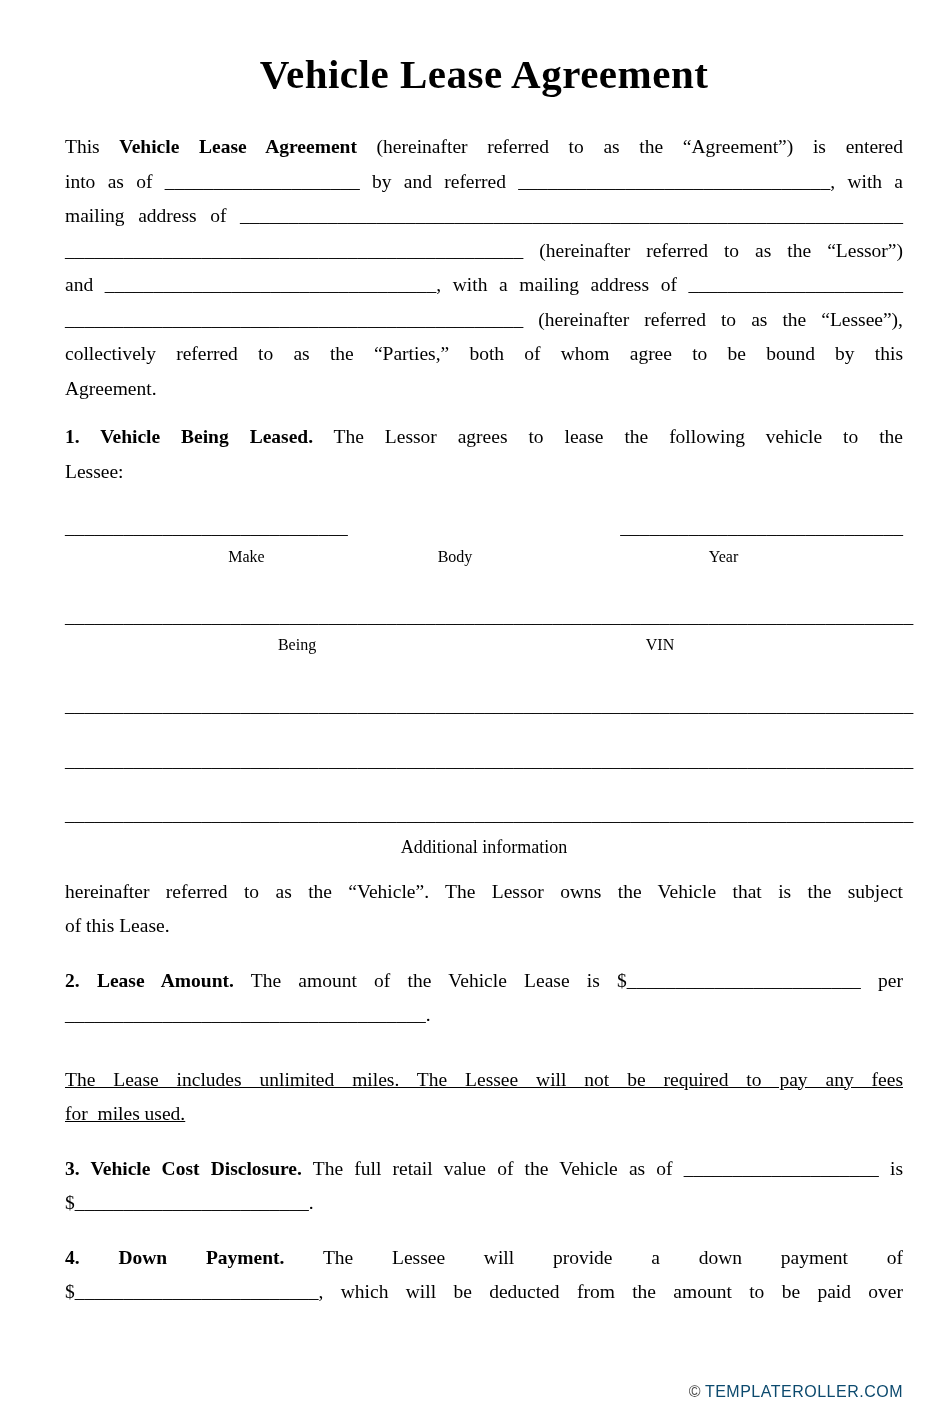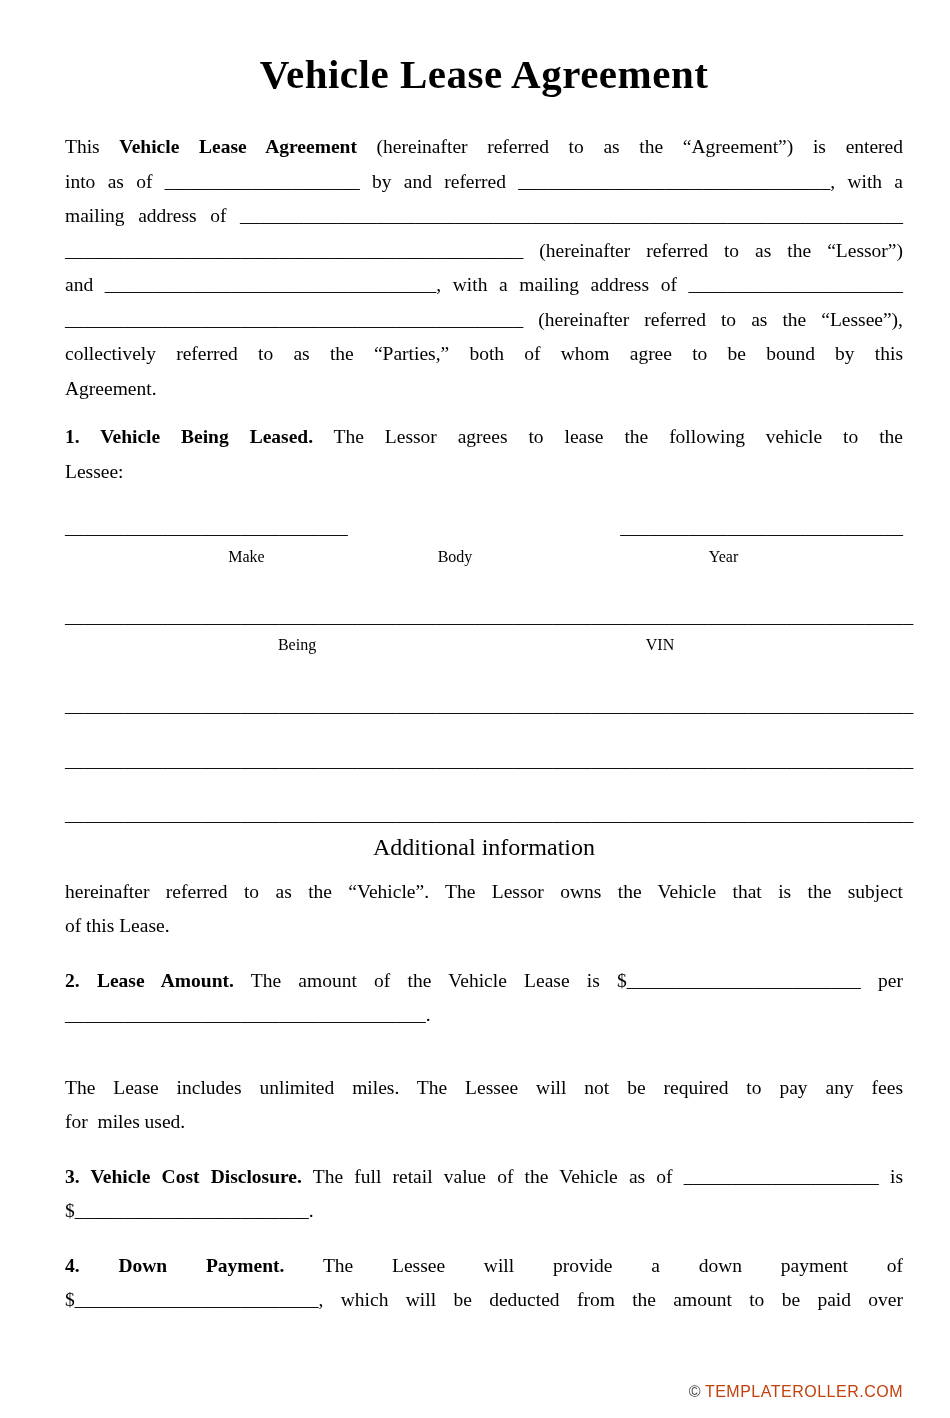--- a/index.html
+++ b/index.html
@@ -33,34 +33,34 @@
   .vlabels{display:flex;justify-content:space-between;}
   .vlabel{display:block;font-size:16px;line-height:22px;text-align:center;}
   .w1{width:283px;transform:translateX(40px);}
   .w2{width:283px;transform:translateX(-44px);}
   .w3{width:253px;transform:translateX(-53px);}
   .w4{width:419px;transform:translateX(25px);}
   .w5{width:429px;transform:translateX(-31px);}
   .xline{font-size:19.5px;line-height:34.5px;}
   .xl1{margin-top:33px;}
   .xl2,.xl3{margin-top:20px;}
-  .xlabel{margin-top:3px;font-size:24px;line-height:22px;text-align:center;}
+  .xlabel{margin-top:3px;font-size:18px;line-height:22px;text-align:center;}
   .note{margin-top:17px;font-family:Liberation Serif, serif;}
-  .miles{margin-top:38px;}
+  .miles{margin-top:30px;text-decoration:underline;}
   .period-label{
     width:361px;font-size:18px;line-height:22px;
     text-align:center;transform:translateX(-17px);margin-top:6px;
   }
   .footer{
     position:absolute;top:1383px;right:47px;
     font-family:"Liberation Sans","DejaVu Sans",sans-serif;
     font-size:16px;line-height:18px;letter-spacing:0.5px;
   }
   .footer .c{color:#4a4a4a;margin-right:4px;}
-  .footer a{color:#c2410c;text-decoration:none;}
+  .footer a{color:#0c4a6e;text-decoration:none;}
 </style>
 </head>
 <body>
 
 <main class="page">
 
   <h1 class="title">Vehicle Lease Agreement</h1>
 
   <section>
     <div class="ln"><span>This </span><b>Vehicle Lease Agreement</b><span> (hereinafter referred to as the “Agreement”) is entered</span></div>

